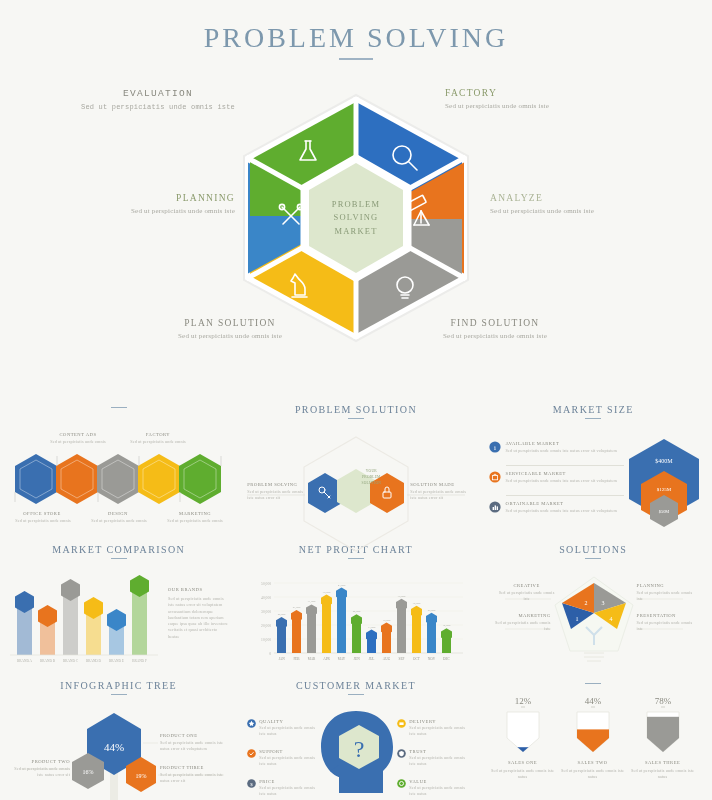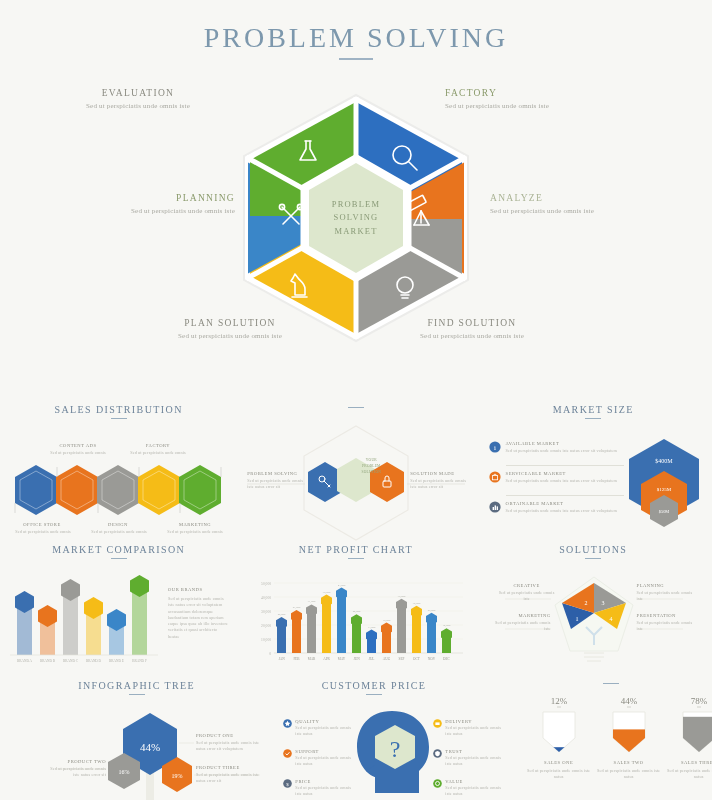--- a/index.html
+++ b/index.html
@@ -50,21 +50,21 @@
   .wlabel .wl-desc{font-size:7px;color:#a8a8a0;margin-top:4px;letter-spacing:.2px;}
   .wl-left{text-align:right;}
   .wl-right{text-align:left;}
 
   
   .grid{position:absolute;left:0;top:396px;width:712px;}
   .row{display:flex;}
   .cell{width:237.3px;box-sizing:border-box;padding:8px 10px 0 10px;}
   .r1 .cell{height:140px;}
   .r2 .cell{height:136px;}
-  .r3 .cell{height:128px;margin-left:36px;}
+  .r3 .cell{height:128px;}
   .cell-body{position:relative;margin-top:10px;}
 
   .tiny{font-size:4.2px;letter-spacing:.15px;color:#b4b4ad;line-height:1.5;}
   .tiny-h{font-size:4.6px;letter-spacing:.5px;color:#8a8a80;}
   .lbl-c{text-align:center;}
   .lbl-r{text-align:right;}
 
   .rule-line{background:#e0e0d8;height:1px;}
 
   svg{overflow:visible;}
@@ -157,21 +157,21 @@
         </g>
       </g>
     </svg>
     <div class="center-text">
       <span>PROBLEM</span>
       <span>SOLVING</span>
       <span>MARKET</span>
     </div>
   </div>
 
-  <div class="wlabel wl-left" style="left:48px;top:88px;width:180px;">
+  <div class="wlabel wl-left" style="left:68px;top:88px;width:180px;font-family:Liberation Mono, monospace;">
     <div class="wl-title" style="color:#8a8a80;text-align:center;">EVALUATION</div>
     <div class="wl-desc" style="text-align:center;">Sed ut perspiciatis unde omnis iste</div>
   </div>
 
   <div class="wlabel wl-right" style="left:445px;top:88px;width:180px;">
     <div class="wl-title" style="color:#8a9a6b;">FACTORY</div>
     <div class="wl-desc">Sed ut perspiciatis unde omnis iste</div>
   </div>
 
   <div class="wlabel wl-left" style="left:55px;top:193px;width:180px;">
@@ -182,31 +182,30 @@
   <div class="wlabel wl-right" style="left:490px;top:193px;width:180px;">
     <div class="wl-title" style="color:#aab394;">ANALYZE</div>
     <div class="wl-desc">Sed ut perspiciatis unde omnis iste</div>
   </div>
 
   <div class="wlabel" style="left:140px;top:318px;width:180px;text-align:center;">
     <div class="wl-title" style="color:#8a8a80;">PLAN SOLUTION</div>
     <div class="wl-desc">Sed ut perspiciatis unde omnis iste</div>
   </div>
 
-  <div class="wlabel" style="left:382px;top:318px;width:180px;text-align:center;">
+  <div class="wlabel" style="left:405px;top:318px;width:180px;text-align:center;">
     <div class="wl-title" style="color:#8a8a80;">FIND SOLUTION</div>
     <div class="wl-desc">Sed ut perspiciatis unde omnis iste</div>
   </div>
 
   <div class="grid">
 
     <div class="row r1">
 
       <div class="cell">
-        <div class="panel-title">SALES DISTRIBUTION</div>
         <div class="panel-rule"></div>
         <div class="cell-body" style="height:100px;">
           <div class="tiny-h lbl-c" style="position:absolute;left:38px;top:14px;width:60px;">CONTENT ADS</div>
           <div class="tiny lbl-c" style="position:absolute;left:30px;top:21px;width:76px;">Sed ut perspiciatis unde omnis</div>
           <div class="tiny-h lbl-c" style="position:absolute;left:118px;top:14px;width:60px;">FACTORY</div>
           <div class="tiny lbl-c" style="position:absolute;left:110px;top:21px;width:76px;">Sed ut perspiciatis unde omnis</div>
 
           <svg width="218" height="56" viewBox="0 0 218 56" style="position:absolute;left:0;top:34px;">
             <g>
                 <polygon points="26,2 47,14 47,40 26,52 5,40 5,14" fill="#3a6fb0"></polygon>
@@ -241,20 +240,21 @@
           <div class="tiny-h lbl-c" style="position:absolute;left:2px;top:93px;width:60px;">OFFICE STORE</div>
           <div class="tiny lbl-c" style="position:absolute;left:-2px;top:100px;width:70px;">Sed ut perspiciatis unde omnis</div>
           <div class="tiny-h lbl-c" style="position:absolute;left:78px;top:93px;width:60px;">DESIGN</div>
           <div class="tiny lbl-c" style="position:absolute;left:74px;top:100px;width:70px;">Sed ut perspiciatis unde omnis</div>
           <div class="tiny-h lbl-c" style="position:absolute;left:155px;top:93px;width:60px;">MARKETING</div>
           <div class="tiny lbl-c" style="position:absolute;left:150px;top:100px;width:70px;">Sed ut perspiciatis unde omnis</div>
         </div>
       </div>
 
       <div class="cell">
+        <div class="panel-title">PROBLEM SOLUTION</div>
         <div class="panel-rule"></div>
         <div class="cell-body" style="height:100px;">
           <svg width="218" height="100" viewBox="0 0 218 100" style="position:absolute;left:0;top:6px;">
             <polygon points="109,2 161,32 161,86 109,116 57,86 57,32" fill="none" stroke="#eceae4" stroke-width="1.2"></polygon>
             <g>
                 <polygon points="78,38 95,48 95,68 78,78 61,68 61,48" fill="#3a6fb0"></polygon>
               </g>
             <g>
                 <polygon points="109,34 128,45 128,67 109,78 90,67 90,45" fill="#dde7cd"></polygon>
               </g>
@@ -570,21 +570,21 @@
           <div class="tiny-h" style="position:absolute;left:150px;top:28px;width:66px;">PRODUCT ONE</div>
           <div class="tiny" style="position:absolute;left:150px;top:35px;width:66px;">Sed ut perspiciatis unde omnis iste natus error sit voluptatem</div>
           <div class="tiny-h lbl-r" style="position:absolute;left:4px;top:54px;width:56px;">PRODUCT TWO</div>
           <div class="tiny lbl-r" style="position:absolute;left:0px;top:61px;width:60px;">Sed ut perspiciatis unde omnis iste natus error sit</div>
           <div class="tiny-h" style="position:absolute;left:150px;top:60px;width:66px;">PRODUCT THREE</div>
           <div class="tiny" style="position:absolute;left:150px;top:67px;width:66px;">Sed ut perspiciatis unde omnis iste natus error sit</div>
         </div>
       </div>
 
       <div class="cell">
-        <div class="panel-title">CUSTOMER PRICE</div>
+        <div class="panel-title">CUSTOMER MARKET</div>
         <div class="panel-rule"></div>
         <div class="cell-body" style="height:96px;">
           <svg width="218" height="96" viewBox="0 0 218 96" style="position:absolute;left:0;top:0;">
             <path d="M109,6 C132,6 146,22 146,42 C146,56 140,62 136,66 L136,88 L92,88 L92,72 C84,70 74,58 74,42 C74,22 86,6 109,6 Z" fill="#3a6fb0"></path>
             <path d="M92,72 L83,66 L92,60 Z" fill="#3a6fb0"></path>
             <polygon points="112,20 132,31 132,53 112,64 92,53 92,31" fill="#dde7cd"></polygon>
             <text x="112" y="52" font-size="24" fill="#3a6fb0" text-anchor="middle" font-family="Liberation Serif, serif">?</text>
           </svg>
 
           <div style="position:absolute;left:0px;top:14px;">

